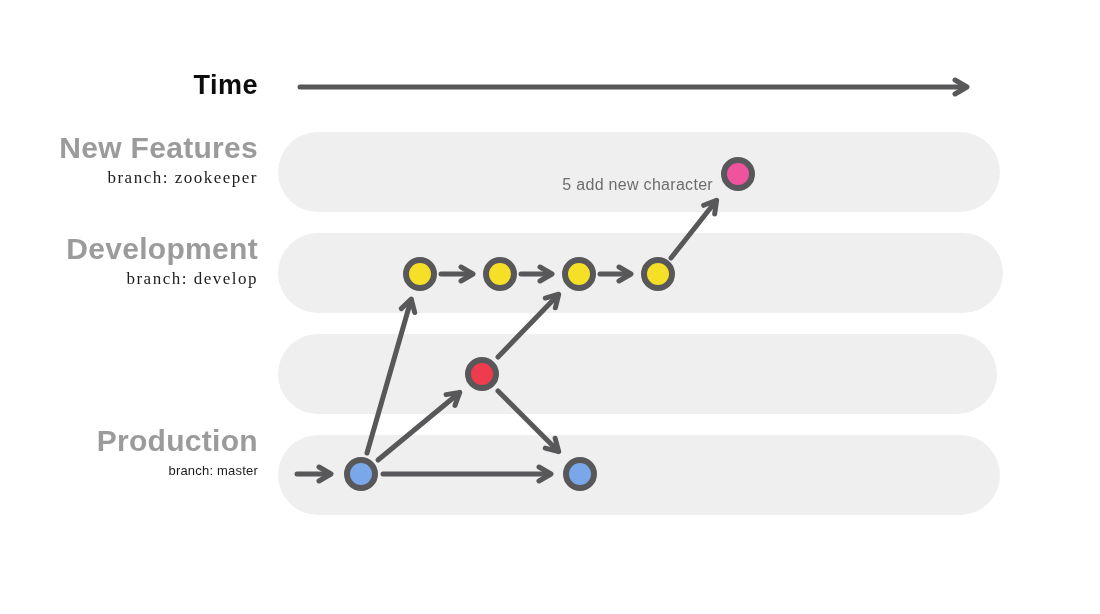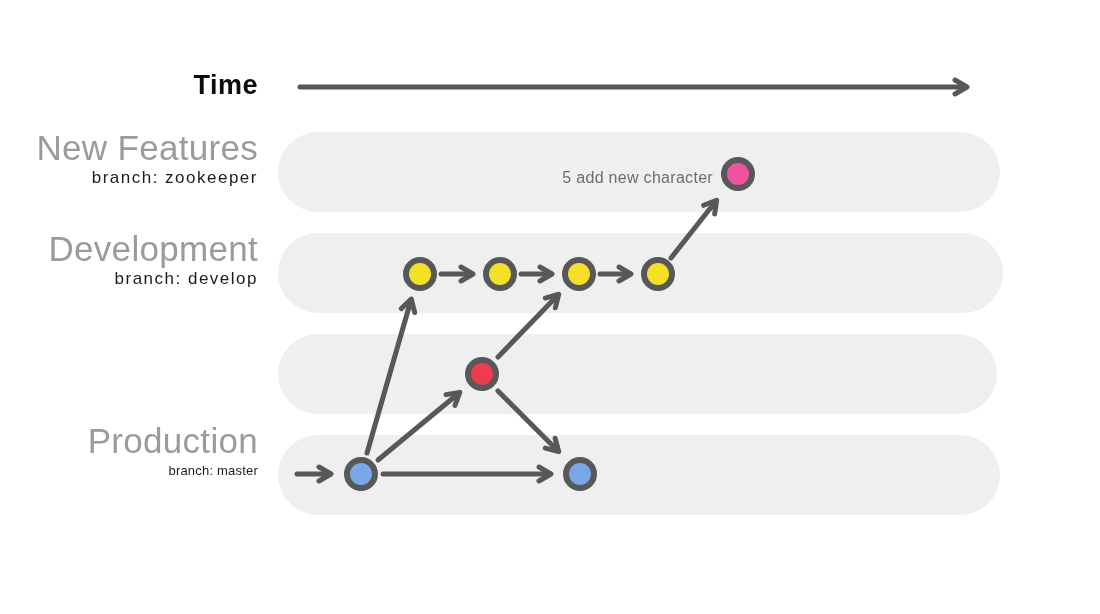--- a/index.html
+++ b/index.html
@@ -23,45 +23,46 @@
     letter-spacing: 0.5px;
     white-space: nowrap;
   }
   .side-label {
     position: absolute;
     right: 842px;
     text-align: right;
     white-space: nowrap;
   }
   .lane-name {
-    font-size: 35px;
+    font-size: 30px;
     line-height: 30px;
     color: #9b9b9b;
     letter-spacing: 0.3px;
+    font-weight: bold;
   }
   .branch {
     margin-top: 3px;
     font-size: 17px;
     line-height: 24px;
     color: #1d1d1d;
     white-space: pre;
   }
   .branch.mono {
-    font-family: Liberation Sans, sans-serif;
+    font-family: Liberation Serif, serif;
     letter-spacing: 1.5px;
   }
   .branch.sans {
     font-family: "Liberation Sans", sans-serif;
     font-size: 13px;
     letter-spacing: 0.2px;
   }
   .commit-message {
     position: absolute;
     right: 387px;
-    top: 169px;
+    top: 176px;
     font-size: 16px;
     color: #6d6d6d;
     letter-spacing: 0.3px;
     white-space: nowrap;
   }
 </style>
 </head>
 <body>
 
 <div class="canvas">

